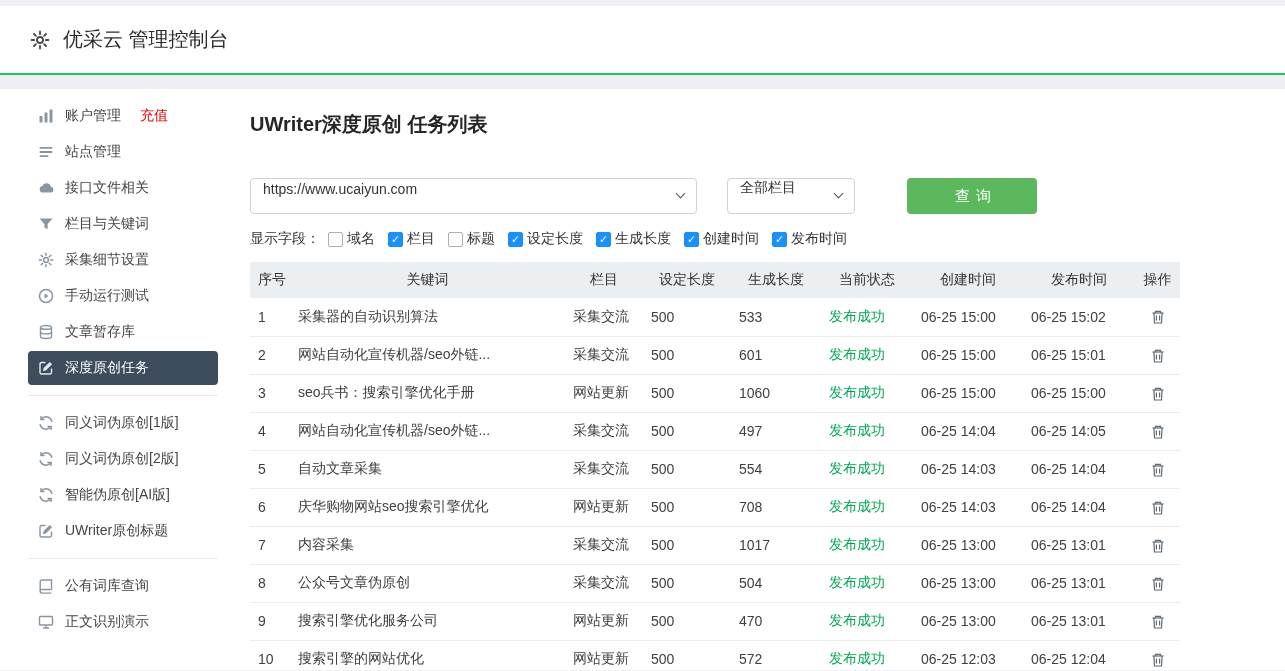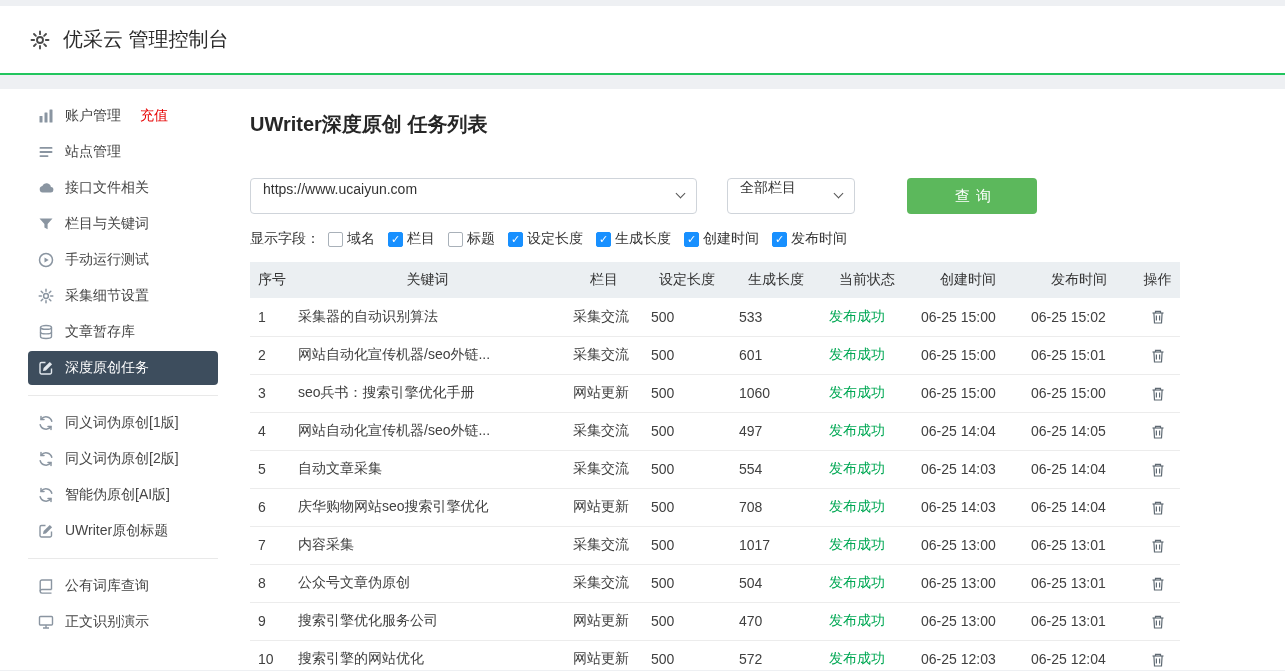--- a/index.html
+++ b/index.html
@@ -127,35 +127,35 @@
       <div class="side-item">
         <span class="icon">
           <svg viewBox="0 0 16 16" fill="currentColor">
             <path d="M1.5 2.5h13L9.6 8v5.2l-3.2-1.6V8z"></path>
           </svg>
         </span>
         <span class="side-label">栏目与关键词</span>
       </div>
       <div class="side-item">
         <span class="icon">
+          <svg viewBox="0 0 16 16" fill="none" stroke="currentColor" stroke-width="1.5" stroke-linecap="round">
+            <circle cx="8" cy="8" r="2.4"></circle>
+            <path d="M8 1.2v2.1M8 12.7v2.1M1.2 8h2.1M12.7 8h2.1M3.2 3.2l1.5 1.5M11.3 11.3l1.5 1.5M12.8 3.2l-1.5 1.5M4.7 11.3l-1.5 1.5"></path>
+          </svg>
+        </span>
+        <span class="side-label">采集细节设置</span>
+      </div>
+      <div class="side-item">
+        <span class="icon">
           <svg viewBox="0 0 16 16">
             <circle cx="8" cy="8" r="6.5" fill="none" stroke="currentColor" stroke-width="1.5"></circle>
             <path d="M6.5 5.4v5.2l4.2-2.6z" fill="currentColor"></path>
           </svg>
         </span>
         <span class="side-label">手动运行测试</span>
-      </div>
-      <div class="side-item">
-        <span class="icon">
-          <svg viewBox="0 0 16 16" fill="none" stroke="currentColor" stroke-width="1.5" stroke-linecap="round">
-            <circle cx="8" cy="8" r="2.4"></circle>
-            <path d="M8 1.2v2.1M8 12.7v2.1M1.2 8h2.1M12.7 8h2.1M3.2 3.2l1.5 1.5M11.3 11.3l1.5 1.5M12.8 3.2l-1.5 1.5M4.7 11.3l-1.5 1.5"></path>
-          </svg>
-        </span>
-        <span class="side-label">采集细节设置</span>
       </div>
       <div class="side-item">
         <span class="icon">
           <svg viewBox="0 0 16 16" fill="none" stroke="currentColor" stroke-width="1.4">
             <ellipse cx="8" cy="3.4" rx="5.5" ry="1.9"></ellipse>
             <path d="M2.5 3.4v9.2c0 1 2.5 1.9 5.5 1.9s5.5-.9 5.5-1.9V3.4"></path>
             <path d="M2.5 8c0 1 2.5 1.9 5.5 1.9s5.5-.9 5.5-1.9"></path>
           </svg>
         </span>
         <span class="side-label">文章暂存库</span>

